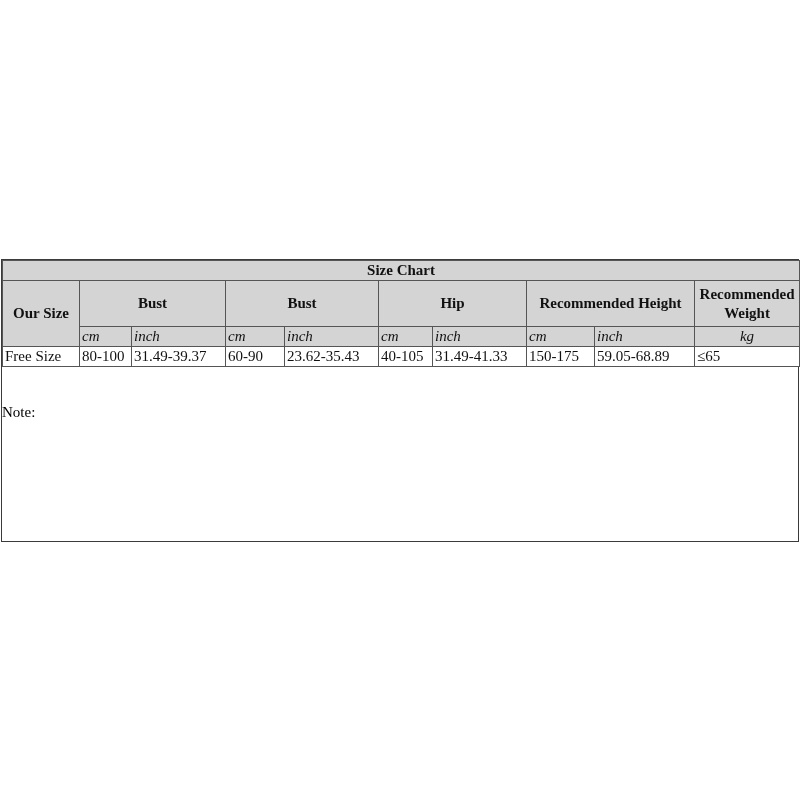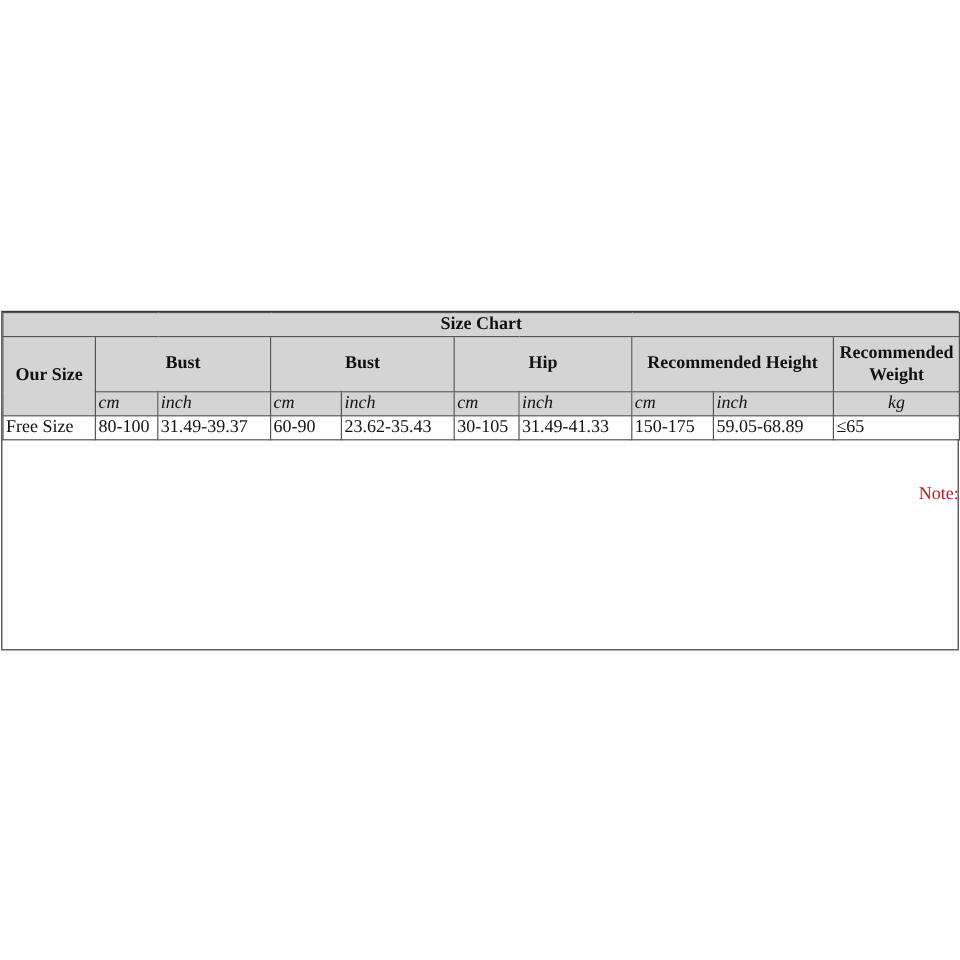--- a/index.html
+++ b/index.html
@@ -13,22 +13,22 @@
     width: 797px; font-size: 15px; color: #111;
   }
   table.size td { border: 1px solid #555; padding: 0 2px; overflow: hidden; white-space: nowrap; line-height: 1; }
   .title td { background: #d4d4d4; height: 19px; text-align: center; font-weight: bold; font-size: 15px; }
   .hdr td { background: #d4d4d4; height: 45px; text-align: center; font-weight: bold; font-size: 15px; }
   .hdr td.two { line-height: 19px; white-space: normal; }
   .units td { background: #d4d4d4; height: 19px; text-align: left; font-size: 15px; font-style: italic; }
   .units td.c { text-align: center; }
   .data td { background: #fff; height: 19px; text-align: left; font-size: 15px; }
   .note {
-    position: absolute; left: 0; top: 142px; width: 797px; text-align: right;
-    color: #b91c1c; font-size: 15px; line-height: 20px;
+    position: absolute; left: 0; top: 142px; width: 797px; text-align: left;
+    color: #000000; font-size: 15px; line-height: 20px;
   }
   .note div { white-space: nowrap; }
 </style>
 </head>
 <body>
 
 <div class="frame">
   <table class="size">
     <colgroup>
       <col style="width:77px">
@@ -67,21 +67,21 @@
       <td>cm</td>
       <td>inch</td>
       <td class="c">kg</td>
     </tr>
     <tr class="data">
       <td>Free Size</td>
       <td>80-100</td>
       <td>31.49-39.37</td>
       <td>60-90</td>
       <td>23.62-35.43</td>
-      <td>30-105</td>
+      <td>40-105</td>
       <td>31.49-41.33</td>
       <td>150-175</td>
       <td>59.05-68.89</td>
       <td>≤65</td>
     </tr>
   </tbody>
     </table>
 
   <div class="note">
     <div>Note:</div>

